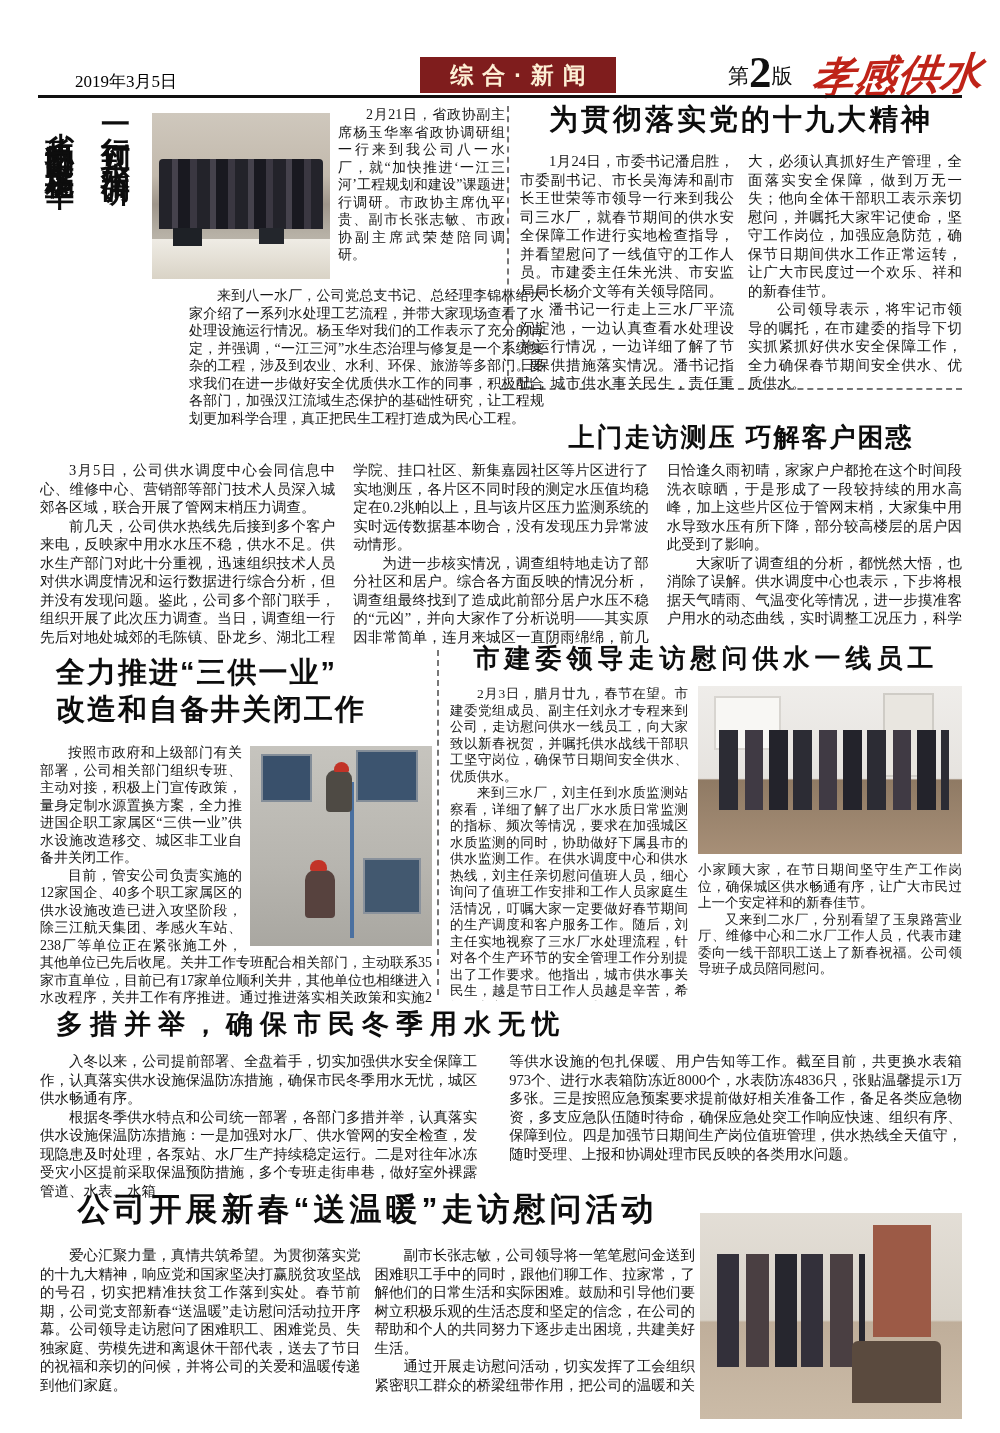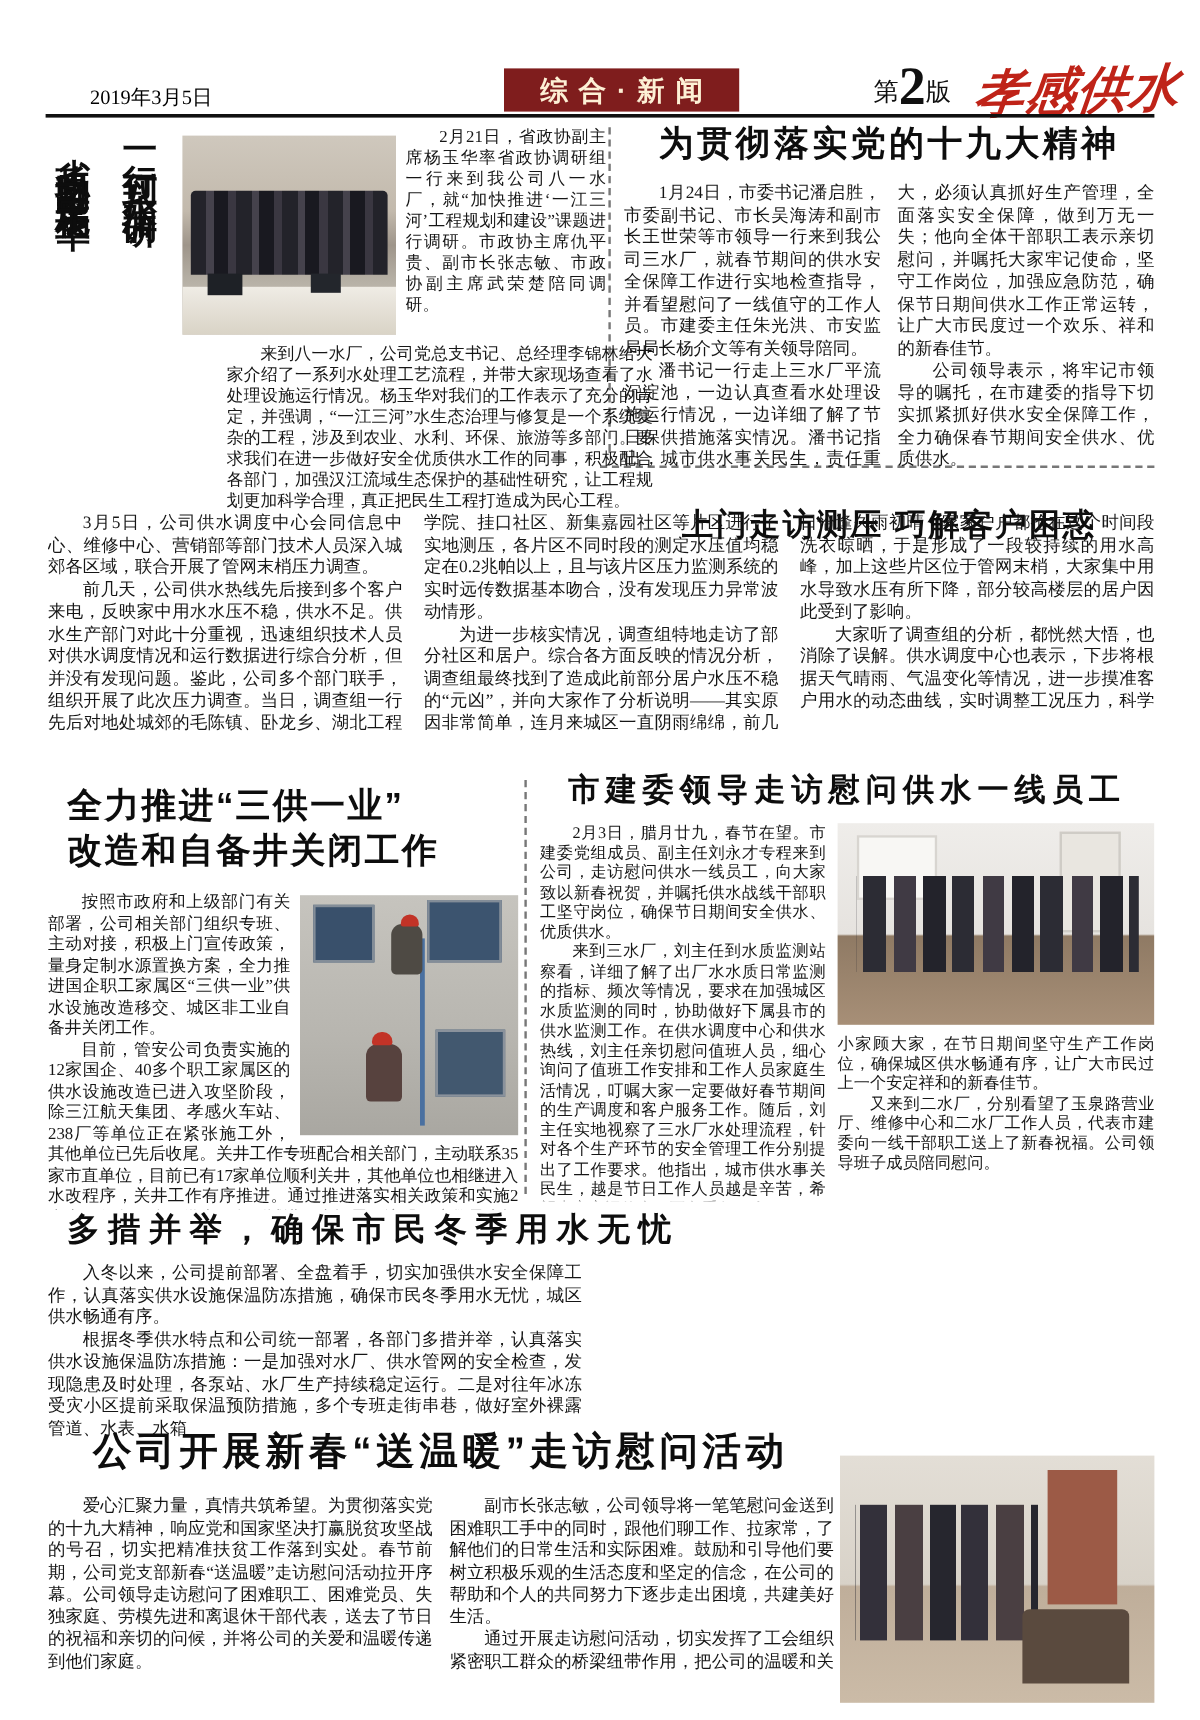--- a/index.html
+++ b/index.html
@@ -70,21 +70,21 @@
   .p4-frame{left:66%;top:6%;width:22%;height:54%;background:#9c5a46;}
   .p4-people{left:5%;top:20%;width:58%;height:55%;
        background:repeating-linear-gradient(90deg,transparent 0 4px,#33303a 4px 26px,transparent 26px 33px,#4a3f42 33px 56px,transparent 56px 62px,#26262e 62px 84px);}
   .p4-chair{left:58%;top:62%;width:34%;height:30%;background:#5a4a3e;border-radius:6px 6px 0 0;}
   
   .artB{position:absolute;left:520px;top:100px;width:442px;}
   .b-title{font-size:29px;letter-spacing:3px;}
   .b-body{margin-top:12px;height:250px;overflow:hidden;}
   
   .c-title{position:absolute;left:520px;top:398px;width:442px;font-size:26px;letter-spacing:2px;}
-  .c-body{position:absolute;left:40px;top:427px;width:922px;height:198px;overflow:hidden;}
+  .c-body{position:absolute;left:40px;top:461px;width:922px;height:198px;overflow:hidden;}
   
   .artD{position:absolute;left:40px;top:638px;width:392px;height:370px;overflow:hidden;}
   .d-title{font-size:29px;line-height:37px;letter-spacing:2px;}
   .d-body{margin-top:6px;}
   
   .artE{position:absolute;left:450px;top:641px;width:512px;height:360px;overflow:hidden;}
   .e-title{font-size:26px;letter-spacing:5px;}
   .e-cols{display:flex;gap:10px;margin-top:10px;}
   .e-col1{width:238px;}
   .e-col2{width:264px;}
@@ -197,20 +197,23 @@
     </div>
   </section>
 
   <section class="artF">
     <h2 class="hl f-title" style="margin:0">多措并举，确保市民冬季用水无忧</h2>
     <div class="f-cols bt">
       <div class="f-col1">
         <p class="ind">入冬以来，公司提前部署、全盘着手，切实加强供水安全保障工作，认真落实供水设施保温防冻措施，确保市民冬季用水无忧，城区供水畅通有序。</p>
         <p class="ind">根据冬季供水特点和公司统一部署，各部门多措并举，认真落实供水设施保温防冻措施：一是加强对水厂、供水管网的安全检查，发现隐患及时处理，各泵站、水厂生产持续稳定运行。二是对往年冰冻受灾小区提前采取保温预防措施，多个专班走街串巷，做好室外裸露管道、水表、水箱</p>
       </div>
+      <div class="f-col2">
+        <p class="noind">等供水设施的包扎保暖、用户告知等工作。截至目前，共更换水表箱973个、进行水表箱防冻近8000个，水表防冻4836只，张贴温馨提示1万多张。三是按照应急预案要求提前做好相关准备工作，备足各类应急物资，多支应急队伍随时待命，确保应急处突工作响应快速、组织有序、保障到位。四是加强节日期间生产岗位值班管理，供水热线全天值守，随时受理、上报和协调处理市民反映的各类用水问题。</p>
+      </div>
     </div>
   </section>
 
   <section class="artG">
     <h2 class="hl g-title" style="margin:0">公司开展新春“送温暖”走访慰问活动</h2>
     <div class="g-body bt cols2">
       <p class="ind">爱心汇聚力量，真情共筑希望。为贯彻落实党的十九大精神，响应党和国家坚决打赢脱贫攻坚战的号召，切实把精准扶贫工作落到实处。春节前期，公司党支部新春“送温暖”走访慰问活动拉开序幕。公司领导走访慰问了困难职工、困难党员、失独家庭、劳模先进和离退休干部代表，送去了节日的祝福和亲切的问候，并将公司的关爱和温暖传递到他们家庭。</p>
       <p class="ind">副市长张志敏，公司领导将一笔笔慰问金送到困难职工手中的同时，跟他们聊工作、拉家常，了解他们的日常生活和实际困难。鼓励和引导他们要树立积极乐观的生活态度和坚定的信念，在公司的帮助和个人的共同努力下逐步走出困境，共建美好生活。</p>
       <p class="ind">通过开展走访慰问活动，切实发挥了工会组织紧密职工群众的桥梁纽带作用，把公司的温暖和关怀送到了职工群众的心坎上，有效的维护了公司和谐稳定发展的大局。</p>
     </div>

